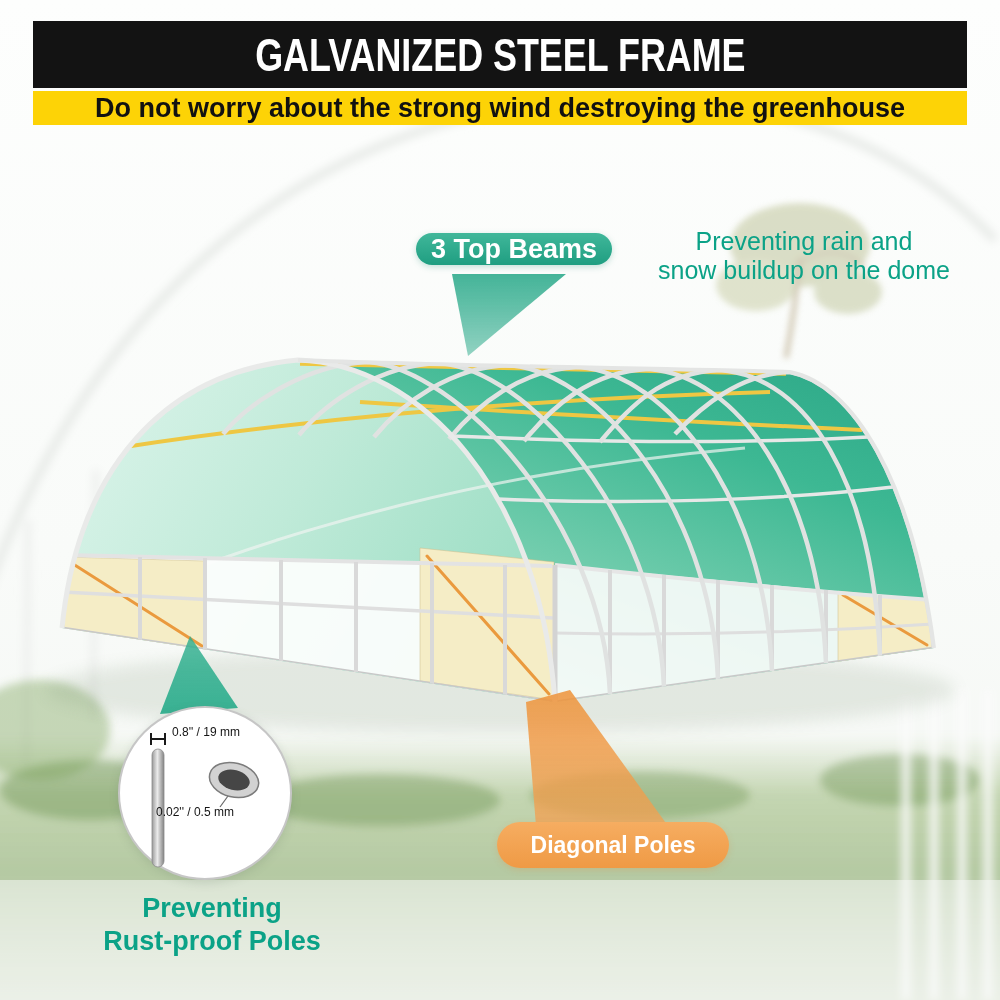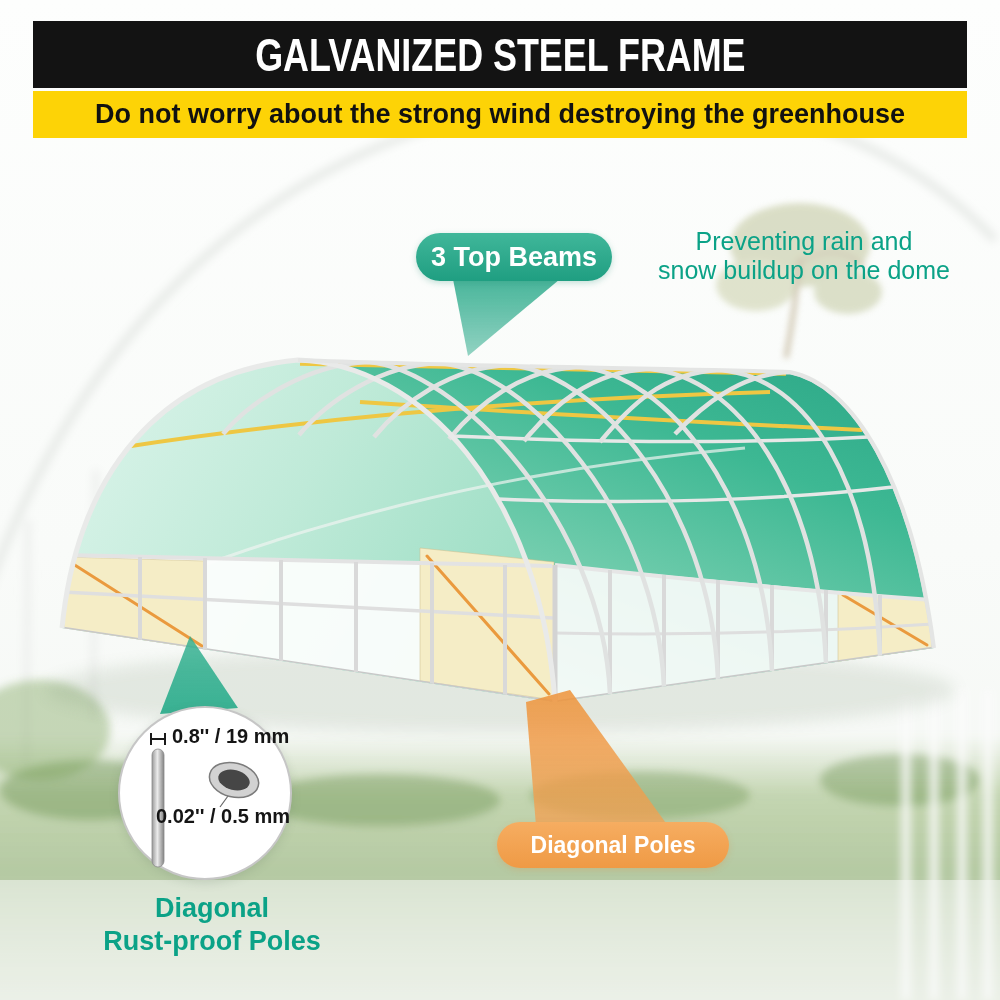--- a/index.html
+++ b/index.html
@@ -1,32 +1,32 @@
 <!DOCTYPE html>
 <html><head>
 <meta charset="utf-8">
 <style>
   *{margin:0;padding:0;box-sizing:border-box}
   html,body{width:1000px;height:1000px;font-family:"Liberation Sans",sans-serif;background:#fff;overflow:hidden}
   .page{position:relative;width:1000px;height:1000px;background:linear-gradient(180deg,#fdfefd 0%,#f9fbf9 55%,#f3f6f2 100%);overflow:hidden}
   .scene{position:absolute;left:0;top:0;width:1000px;height:1000px}
   .title-bar{position:absolute;left:33px;top:21px;width:934px;height:67px;background:#131313;display:flex;align-items:center;justify-content:center}
   .title-bar span{display:inline-block;color:#ffffff;font-size:46px;font-weight:bold;letter-spacing:0px;transform:scaleX(.78);white-space:nowrap}
-  .banner{position:absolute;left:33px;top:91px;width:934px;height:47px;background:#fdd306;display:flex;align-items:center;justify-content:center}
+  .banner{position:absolute;left:33px;top:91px;width:934px;height:34px;background:#fdd306;display:flex;align-items:center;justify-content:center}
   .banner span{color:#111111;font-size:27px;font-weight:bold;white-space:nowrap}
   .pill{position:absolute;display:flex;align-items:center;justify-content:center;color:#ffffff;font-weight:bold;border-radius:28px;white-space:nowrap}
-  .pill-teal{left:416px;top:233px;width:196px;height:48px;font-size:27px;background:linear-gradient(180deg,#40b79a,#1f9e81);box-shadow:0 2px 6px rgba(30,140,115,.25)}
+  .pill-teal{left:416px;top:233px;width:196px;height:32px;font-size:27px;background:linear-gradient(180deg,#40b79a,#1f9e81);box-shadow:0 2px 6px rgba(30,140,115,.25)}
   .pill-orange{left:497px;top:822px;width:232px;height:46px;font-size:23px;background:linear-gradient(180deg,#f6ad61,#ef9a45);box-shadow:0 2px 6px rgba(220,150,80,.3)}
   .note{position:absolute;left:628px;top:227px;width:352px;text-align:center;color:#0ba287;font-size:25px;font-weight:normal;line-height:1.16}
   .note span{display:block}
   .caption{position:absolute;left:62px;top:892px;width:300px;text-align:center;color:#0ba287;font-size:27px;font-weight:bold;line-height:1.22}
   .caption span{display:block}
   .circle{position:absolute;left:118px;top:706px;width:174px;height:174px;border-radius:50%;background:#ffffff;border:2px solid #c6c6c6;box-shadow:0 3px 10px rgba(90,110,90,.18)}
   .circle-svg{position:absolute;left:0;top:0}
-  .spec{position:absolute;color:#151515;font-size:20px;font-weight:bold;white-space:nowrap}
+  .spec{position:absolute;color:#151515;font-size:12px;font-weight:normal;white-space:nowrap}
   .spec1{left:52px;top:17px}
   .spec2{left:36px;top:97px}
 </style>
 </head>
 <body>
 
 <div class="page">
 
   <svg class="scene" viewBox="0 0 1000 1000">
     <defs>
@@ -215,17 +215,17 @@
       <g transform="translate(114,72) rotate(14)">
         <ellipse rx="25" ry="17" fill="#d2d2d2" stroke="#7c7c7c" stroke-width="1.5"></ellipse>
         <ellipse rx="16" ry="10" fill="#464646"></ellipse>
       </g>
     </svg>
     <div class="spec spec1">0.8'' / 19 mm</div>
     <div class="spec spec2">0.02'' / 0.5 mm</div>
   </div>
 
   <div class="caption">
-    <span>Diagonal</span>
+    <span>Preventing</span>
     <span>Rust-proof Poles</span>
   </div>
 
 </div>
 
 </body></html>

